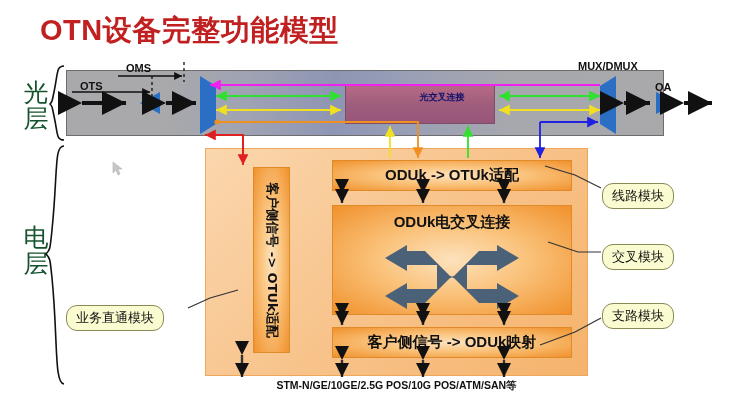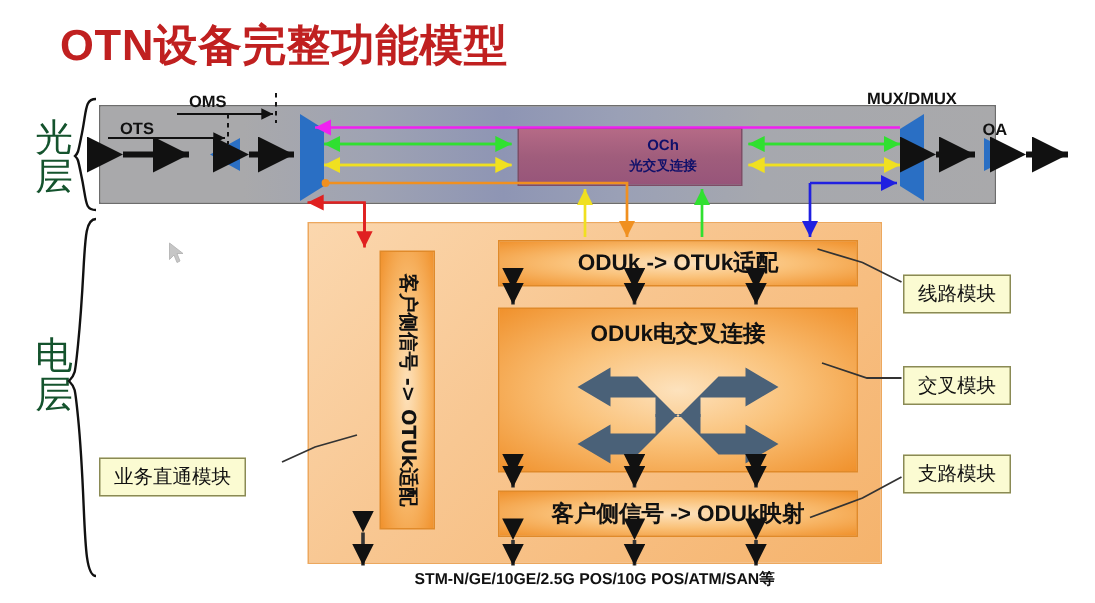--- a/index.html
+++ b/index.html
@@ -59,21 +59,21 @@
 
   #client-txt{transform:rotate(90deg);font-size:13px;font-weight:bold;color:#111;
      white-space:nowrap;font-family:"DejaVu Sans",sans-serif;}
 
   
   #bottom-caption{left:205px;top:379px;width:383px;text-align:center;
      font-size:10.5px;font-weight:bold;color:#111;white-space:nowrap;}
 
   
   .callout{position:absolute;background:#fbfbd2;border:1.5px solid #8a8a55;
-     border-radius:0;font-size:13px;color:#111;padding:3px 9px;
+     border-radius:11px;font-size:13px;color:#111;padding:3px 9px;
      font-family:"DejaVu Sans",sans-serif;white-space:nowrap;
      box-sizing:border-box;}
   #co-line{left:602px;top:183px;}
   #co-cross{left:602px;top:244px;}
   #co-trib{left:602px;top:303px;}
   #co-pass{left:66px;top:305px;}
 
   
   #overlay{position:absolute;left:0;top:0;width:730px;height:402px;
            pointer-events:none;}
@@ -83,21 +83,20 @@
 
 <div class="abs" id="title">OTN设备完整功能模型</div>
 
 <div class="abs layer-label" id="lbl-optical">光层</div>
 <div class="abs layer-label" id="lbl-electrical">电层</div>
 
 <div class="abs" id="optical-band"></div>
 
 <div class="abs" id="och-box">
   <div class="abs" id="och-text">
-    <div>OCh</div>
     <div class="cn">光交叉连接</div>
   </div>
 </div>
 
 <div class="abs opt-lbl" id="lbl-ots">OTS</div>
 <div class="abs opt-lbl" id="lbl-oms">OMS</div>
 <div class="abs opt-lbl" id="lbl-mux">MUX/DMUX</div>
 <div class="abs opt-lbl" id="lbl-oa">OA</div>
 
 <div class="abs" id="elec-panel"></div>

